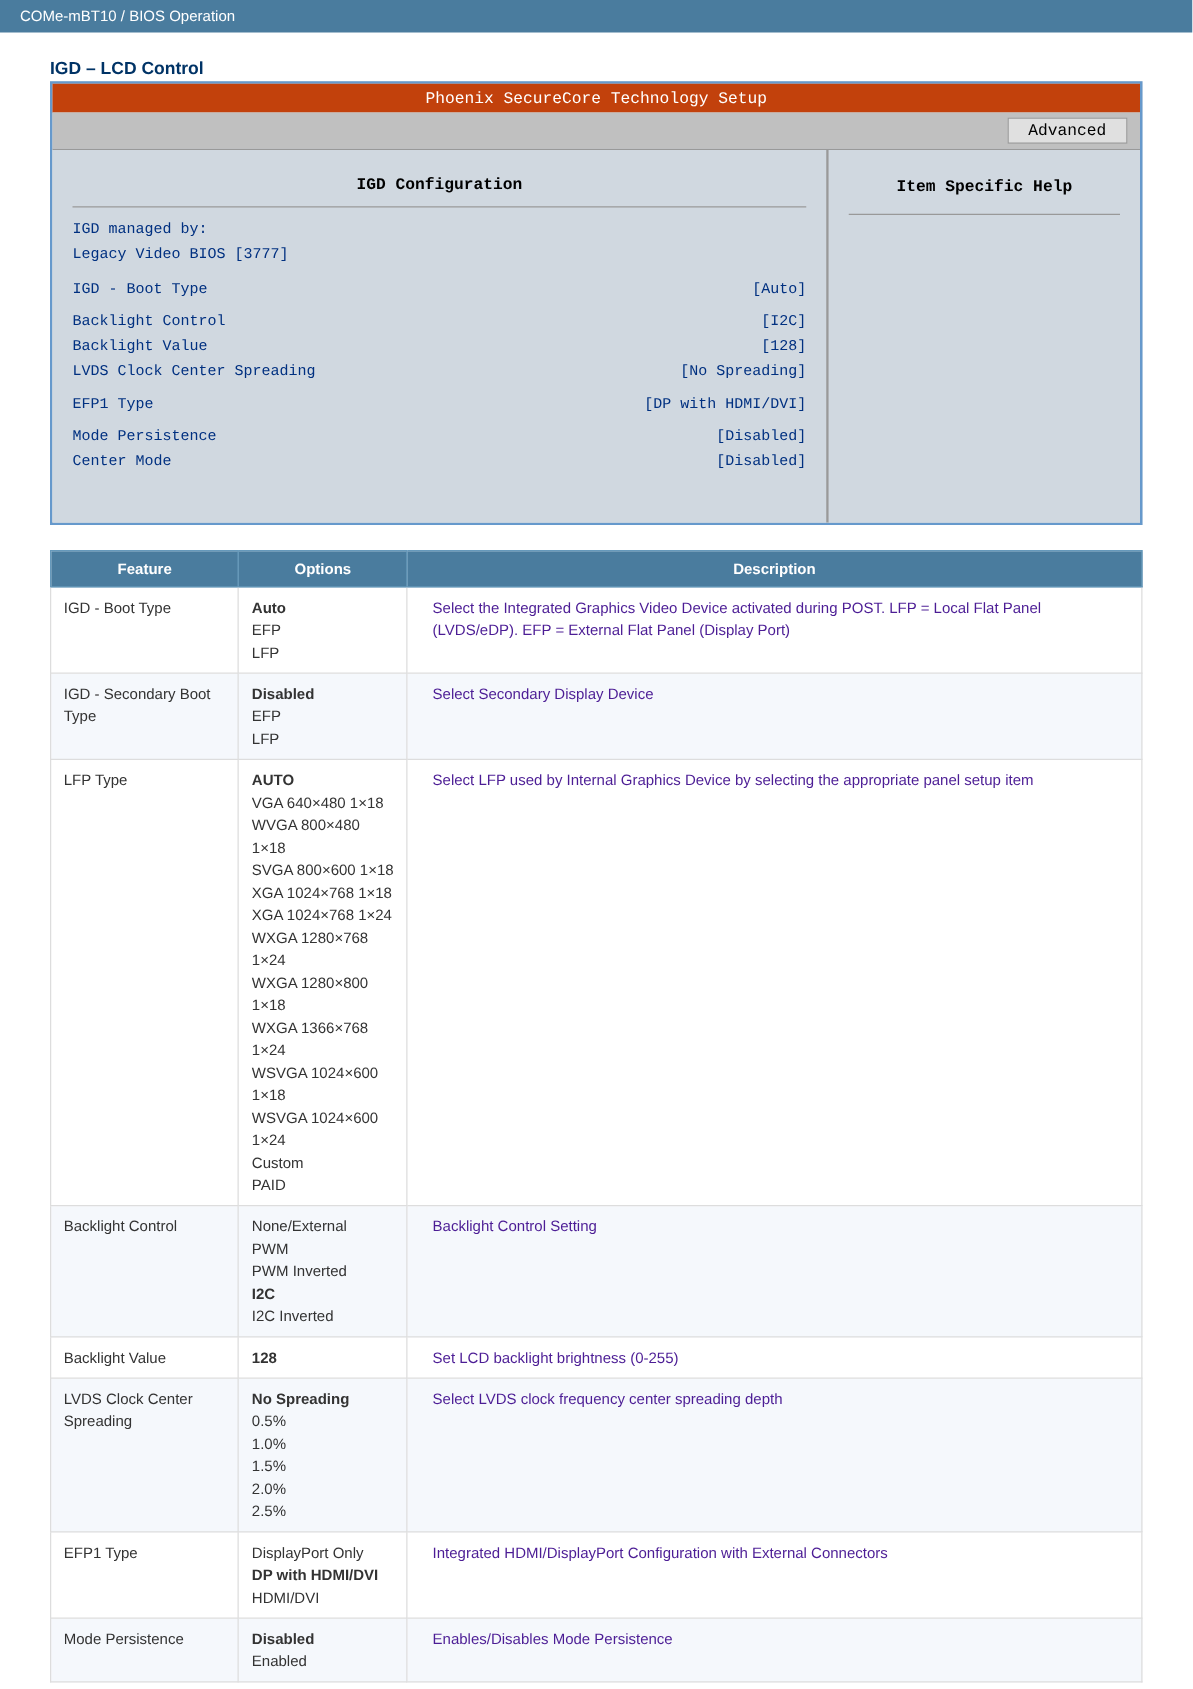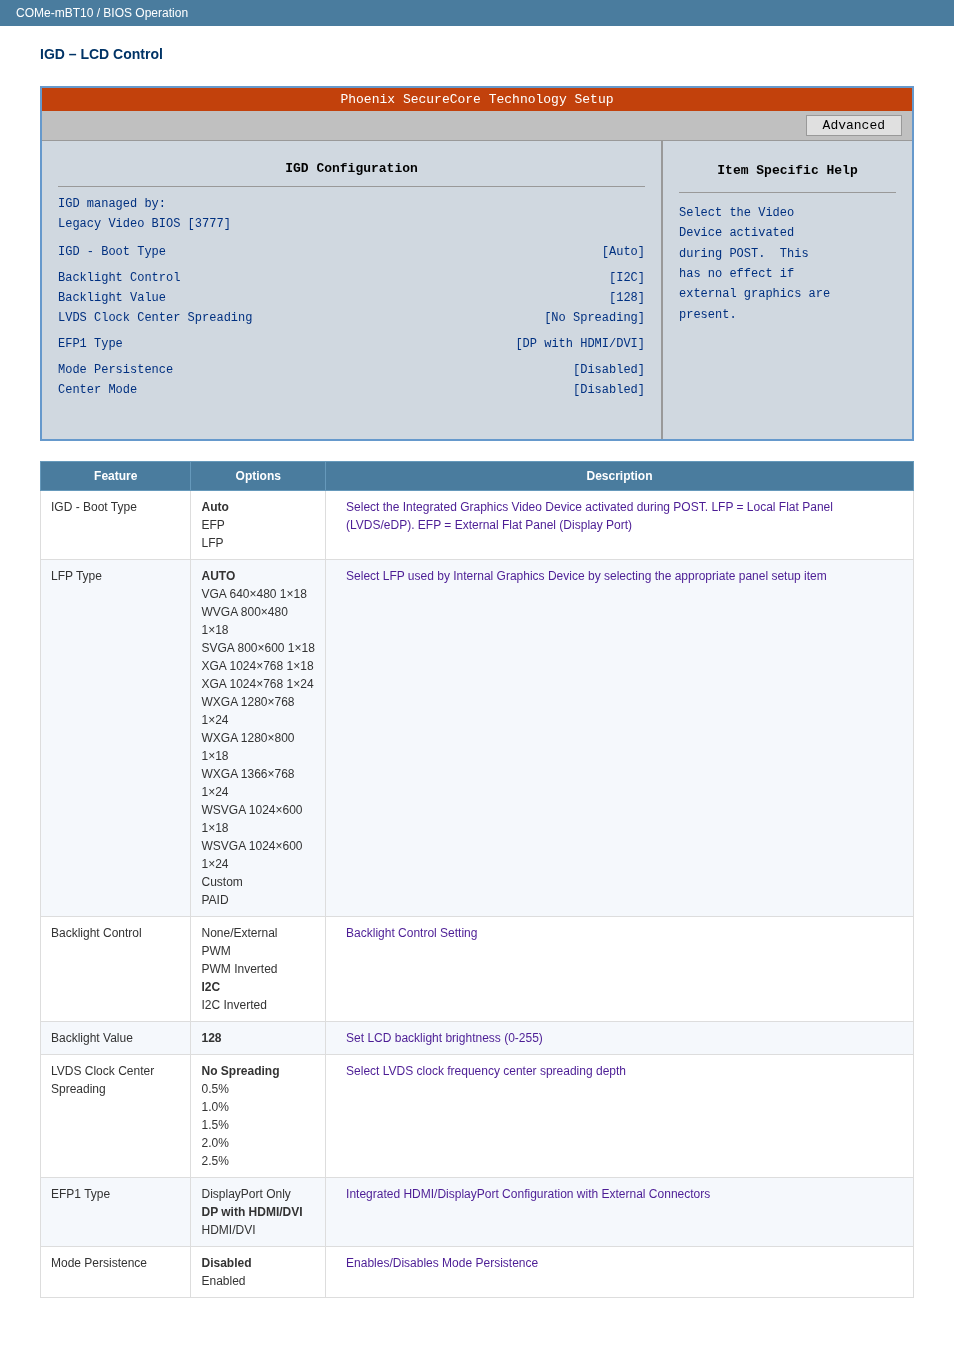--- a/index.html
+++ b/index.html
@@ -23,21 +23,21 @@
     
     .main-content {
       padding: 20px 40px;
     }
 
     
     .section-title {
       font-size: 14px;
       font-weight: bold;
       color: #003366;
-      margin-bottom: 24px;
+      margin-bottom: 3px;
     }
 
     
     .bios-screen {
       border: 2px solid #6699cc;
       background: #e8e8e8;
       margin-bottom: 20px;
       font-family: 'Courier New', Courier, monospace;
     }
 
@@ -296,28 +296,20 @@
 
           <div class="bios-item">
             <span class="bios-item-label">Center Mode</span>
             <span class="bios-item-value">[Disabled]</span>
           </div>
         </div>
       </div>
 
       <div class="bios-right">
         <div class="bios-right-header">Item Specific Help</div>
-        <div class="bios-right-text">
-          Select the Video<br>
-          Device activated<br>
-          during POST.&nbsp; This<br>
-          has no effect if<br>
-          external graphics are<br>
-          present.
-        </div>
       </div>
     </div>
 
   </div>
 
   <div class="table-section">
     <table>
       <thead>
         <tr>
           <th>Feature</th>
@@ -325,20 +317,25 @@
           <th>Description</th>
         </tr>
       </thead>
       <tbody id="table-body">
       <tr>
             <td class="td-feature">IGD - Boot Type</td>
             <td class="td-options"><span style="font-weight: bold;">Auto</span><br><span>EFP</span><br><span>LFP</span><br></td>
             <td class="td-desc">Select the Integrated Graphics Video Device activated during POST. LFP = Local Flat Panel (LVDS/eDP). EFP = External Flat Panel (Display Port)</td>
           </tr>
           <tr>
+            <td class="td-feature">IGD - Secondary Boot Type</td>
+            <td class="td-options"><span style="font-weight: bold;">Disabled</span><br><span>EFP</span><br><span>LFP</span><br></td>
+            <td class="td-desc">Select Secondary Display Device</td>
+          </tr>
+          <tr>
             <td class="td-feature">LFP Type</td>
             <td class="td-options"><span style="font-weight: bold;">AUTO</span><br><span>VGA 640×480 1×18</span><br><span>WVGA 800×480 1×18</span><br><span>SVGA 800×600 1×18</span><br><span>XGA 1024×768 1×18</span><br><span>XGA 1024×768 1×24</span><br><span>WXGA 1280×768 1×24</span><br><span>WXGA 1280×800 1×18</span><br><span>WXGA 1366×768 1×24</span><br><span>WSVGA 1024×600 1×18</span><br><span>WSVGA 1024×600 1×24</span><br><span>Custom</span><br><span>PAID</span><br></td>
             <td class="td-desc">Select LFP used by Internal Graphics Device by selecting the appropriate panel setup item</td>
           </tr>
           <tr>
             <td class="td-feature">Backlight Control</td>
             <td class="td-options"><span>None/External</span><br><span>PWM</span><br><span>PWM Inverted</span><br><span style="font-weight: bold;">I2C</span><br><span>I2C Inverted</span><br></td>
             <td class="td-desc">Backlight Control Setting</td>
           </tr>
           <tr>

